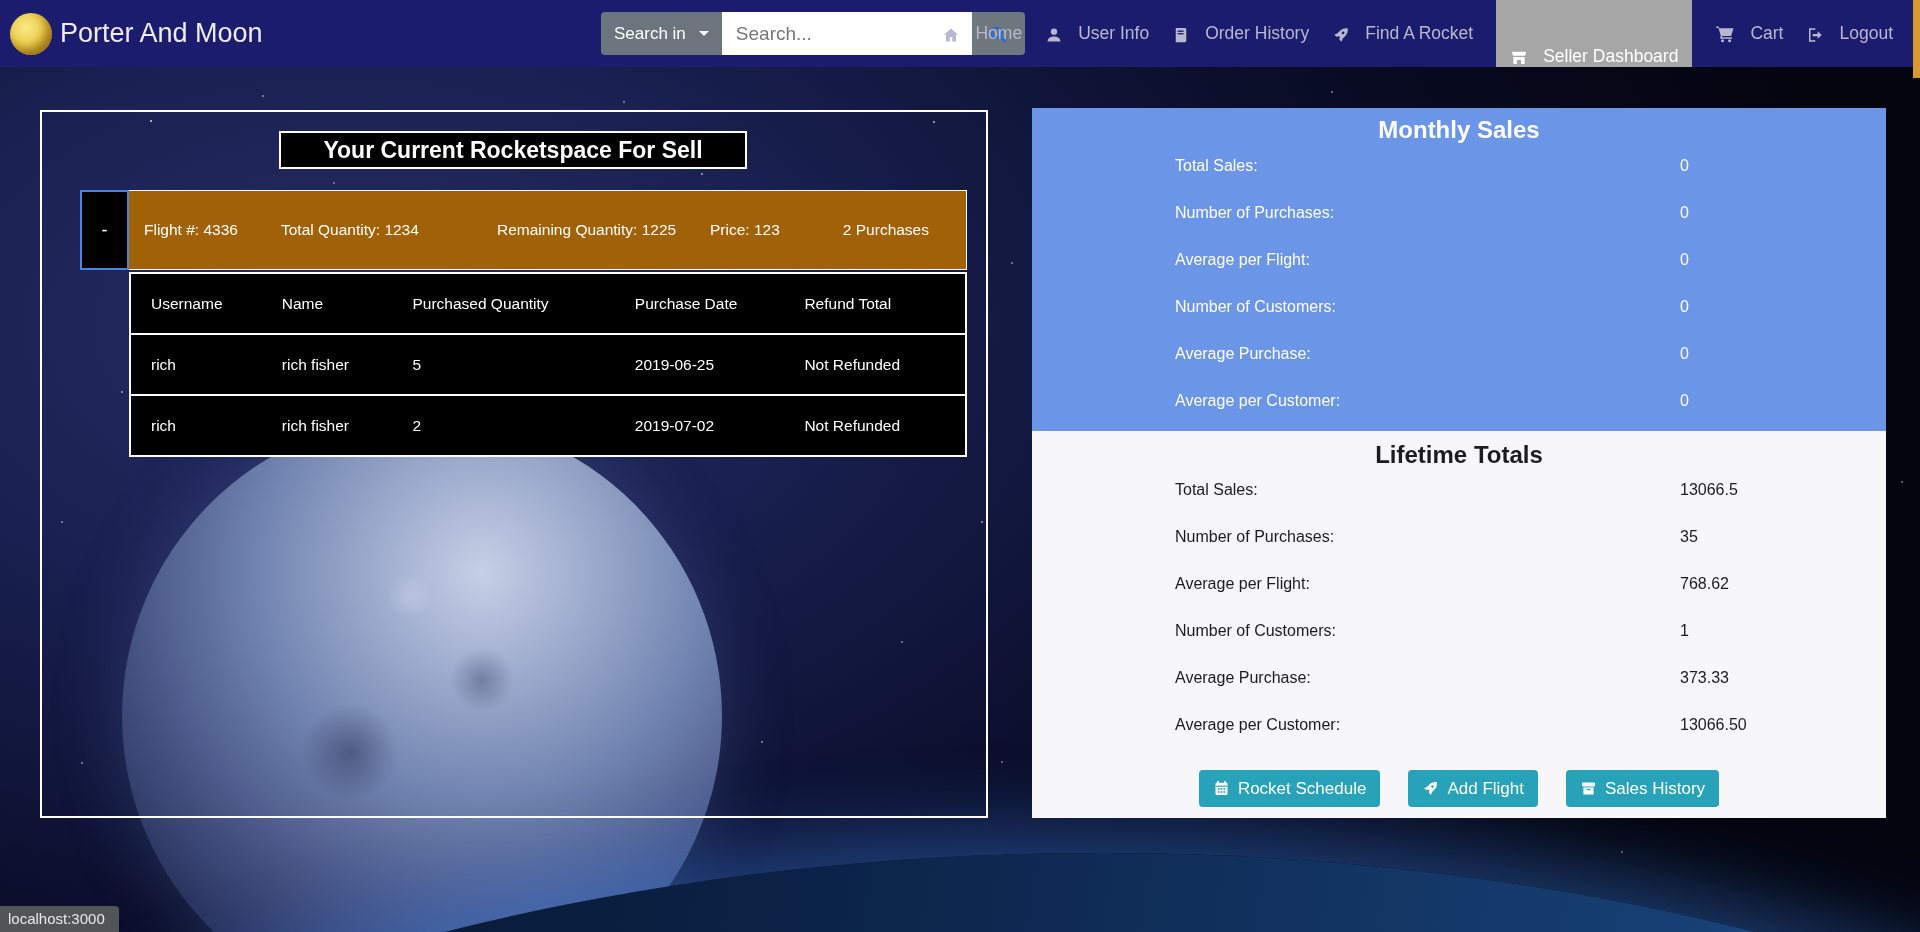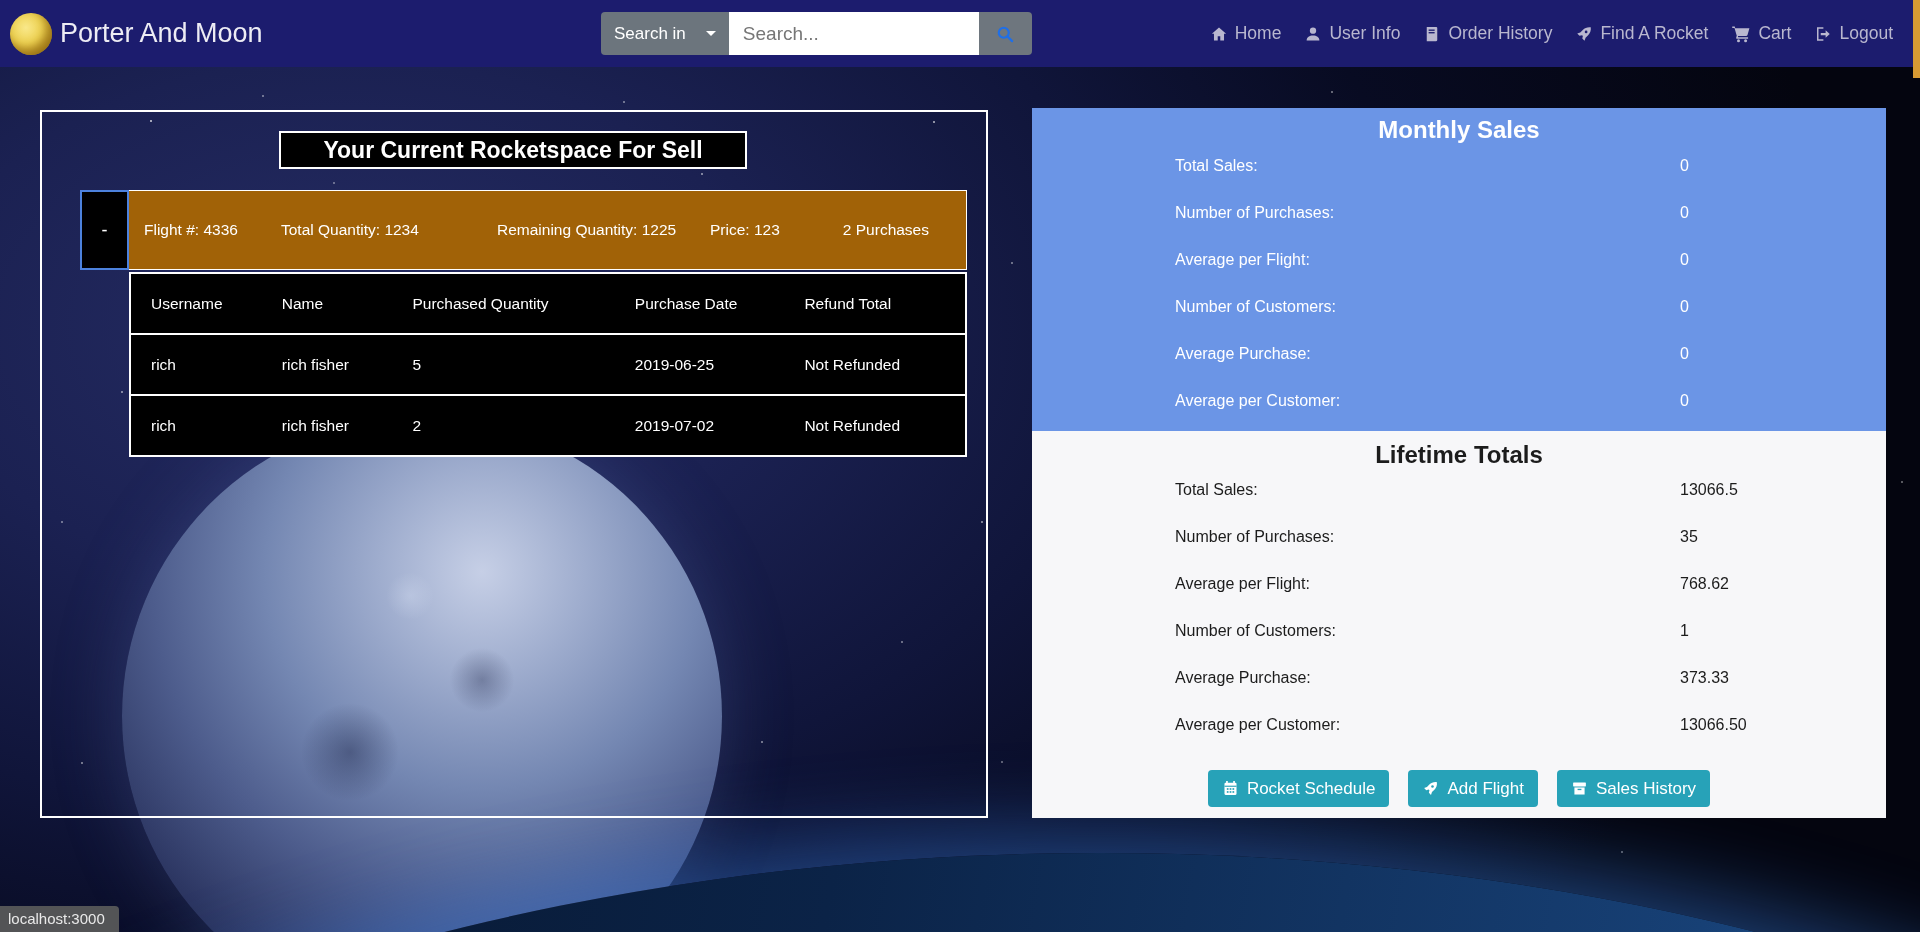--- a/index.html
+++ b/index.html
@@ -51,28 +51,28 @@
   }
   
   .navbar { position:absolute; left:0; top:0; width:1920px; height:67px; background:#1c1c6e; z-index:10; }
   .brand { position:absolute; left:10px; top:0; height:67px; display:flex; align-items:center; gap:8px; cursor:pointer; }
   .logo { width:42px; height:42px; border-radius:50%;
     background:radial-gradient(circle at 38% 35%, #f9e88a 0%, #eed253 40%, #dcb32e 70%, #b08a1d 95%);
     box-shadow: inset -5px -6px 10px rgba(110,75,10,.55); }
   .brand-title { font-size:27px; color:#edecf4; }
   .search-group { position:absolute; left:601px; top:12px; height:43px; display:flex; }
   .search-in-btn { background:#6c757d; color:#fff; font-family:inherit; font-size:17px; border:none;
-    border-radius:4px 0 0 4px; padding:0 13px; display:flex; align-items:center; gap:20px; cursor:pointer; }
+    border-radius:4px 0 0 4px; padding:0 13px; display:flex; align-items:center; gap:13px; cursor:pointer; }
   .caret { width:0; height:0; border-left:5px solid transparent; border-right:5px solid transparent; border-top:5px solid #fff; }
   .search-input { width:250px; border:none; padding:0 14px; font-family:inherit; font-size:19px; color:#7f1d1d; outline:none; }
   .search-input::placeholder { color:#767676; }
   .search-btn { width:53px; background:#6e767e; border:none; border-radius:0 4px 4px 0; display:flex;
     align-items:center; justify-content:center; color:#1f6fe8; cursor:pointer; }
   .nav-links { position:absolute; right:27px; top:0; height:67px; display:flex; align-items:center; }
-  .nav-link { display:flex; align-items:center; gap:7px; color:#b9b7cf; font-size:17.5px; text-decoration:none;
+  .nav-link { display:flex; align-items:flex-end; gap:15px; color:#b9b7cf; font-size:17.5px; text-decoration:none;
     margin-left:23px; cursor:pointer; white-space:nowrap; }
   .nav-link.active { height:67px; background:#a6a6a6; color:#fff; padding:0 14px; }
   .icon { width:18px; height:18px; flex:0 0 auto; }
   
   .left-panel { position:absolute; left:40px; top:110px; width:948px; height:708px; border:2px solid #fff; z-index:5; }
   .listing-title { position:absolute; left:237px; top:19px; width:468px; height:38px; background:#000;
     border:2px solid #fff; display:flex; align-items:center; justify-content:center; color:#fff;
     font-size:23px; font-weight:600; }
   .flight-row { position:absolute; left:38px; top:78px; width:887px; height:80px; display:flex; }
   .collapse-btn { width:49px; background:#000; border:2px solid #4d82dd; color:#fff; font-size:18px;
@@ -90,21 +90,21 @@
   .right-panel { position:absolute; left:1032px; top:108px; width:854px; height:710px; z-index:5; }
   .monthly { position:relative; height:323px; background:#6b95e6; color:#fff; }
   .lifetime { position:relative; height:387px; background:#f7f7f9; color:#1c1c1c; }
   .section-title { text-align:center; font-size:24px; font-weight:600; padding-top:8px; }
   .lifetime .section-title { padding-top:10px; }
   .stat-list { position:absolute; left:0; right:0; top:34px; }
   .lifetime .stat-list { top:35px; }
   .stat-row { position:relative; height:47px; }
   .stat-label { position:absolute; left:143px; top:50%; transform:translateY(-50%); font-size:16px; }
   .stat-value { position:absolute; left:648px; top:50%; transform:translateY(-50%); font-size:16px; }
-  .dash-buttons { position:absolute; left:0; right:0; bottom:11px; display:flex; justify-content:center; gap:19px; }
+  .dash-buttons { position:absolute; left:0; right:0; bottom:11px; display:flex; justify-content:center; gap:28px; }
   .dash-btn { height:37px; background:#27a2b8; color:#fff; border:none; border-radius:4px; font-family:inherit;
     font-size:17px; display:flex; align-items:center; gap:8px; padding:0 14px; cursor:pointer; }
   .btn-icon { width:17px; height:17px; flex:0 0 auto; }
   
   .status-chip { position:absolute; left:0; bottom:0; background:rgba(90,90,90,.92); color:#e9e9e9;
     font-size:15px; padding:4px 14px 5px 8px; border-top-right-radius:4px; z-index:30; }
   .scroll-thumb { position:absolute; right:0; top:0; width:7px; height:78px; background:#d79a33; z-index:40; }
 </style>
 </head>
 <body>
@@ -152,20 +152,27 @@
         <rect x="7.5" y="9.4" width="8" height="1.8" fill="#1c1c6e"></rect>
       </svg>
       <span>Order History</span>
     </a>
     <a class="nav-link">
       <svg class="icon" viewBox="0 0 24 24" fill="currentColor">
         <path d="M21 3c-4.2-.6-8 .9-10.6 3.5L7 9.9l-4 1.4 3 3 3.4-.8 1.1 1.1-.8 3.4 3 3 1.4-4 3.4-3.4C20.1 11 21.6 7.2 21 3z"></path>
         <circle cx="14.8" cy="9.2" r="1.8" fill="#1c1c6e"></circle>
       </svg>
       <span>Find A Rocket</span>
+    </a>
+    <a class="nav-link active">
+      <svg class="icon" viewBox="0 0 24 24" fill="currentColor">
+        <path d="M3 3.5h18v3l-1.2 2.6H4.2L3 6.5z"></path>
+        <path d="M4.5 10.5h15V20h-4.7v-5.2H9.2V20H4.5z"></path>
+      </svg>
+      <span>Seller Dashboard</span>
     </a>
     <a class="nav-link">
       <svg class="icon" viewBox="0 0 24 24" fill="currentColor" style="width:20px;height:20px;">
         <path d="M1.5 3h3l.6 2h17l-2.3 8.1a1.8 1.8 0 0 1-1.7 1.3H8.3L8.7 16h11.8v1.8H7.2a1 1 0 0 1-1-1.3l.7-2.3L4.2 4.8H1.5z"></path>
         <circle cx="9" cy="20.2" r="1.8"></circle>
           <circle cx="17.5" cy="20.2" r="1.8"></circle>
       </svg>
       <span>Cart</span>
     </a>
     <a class="nav-link">

